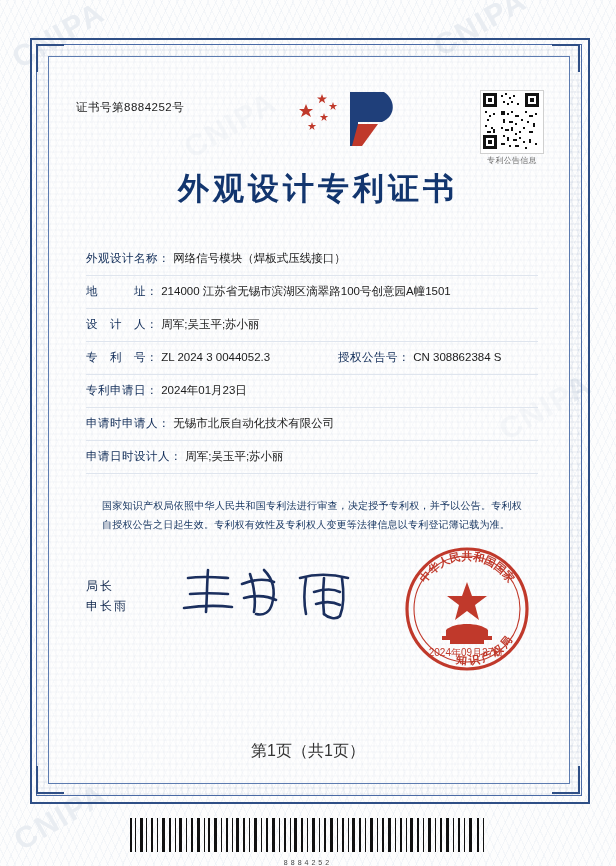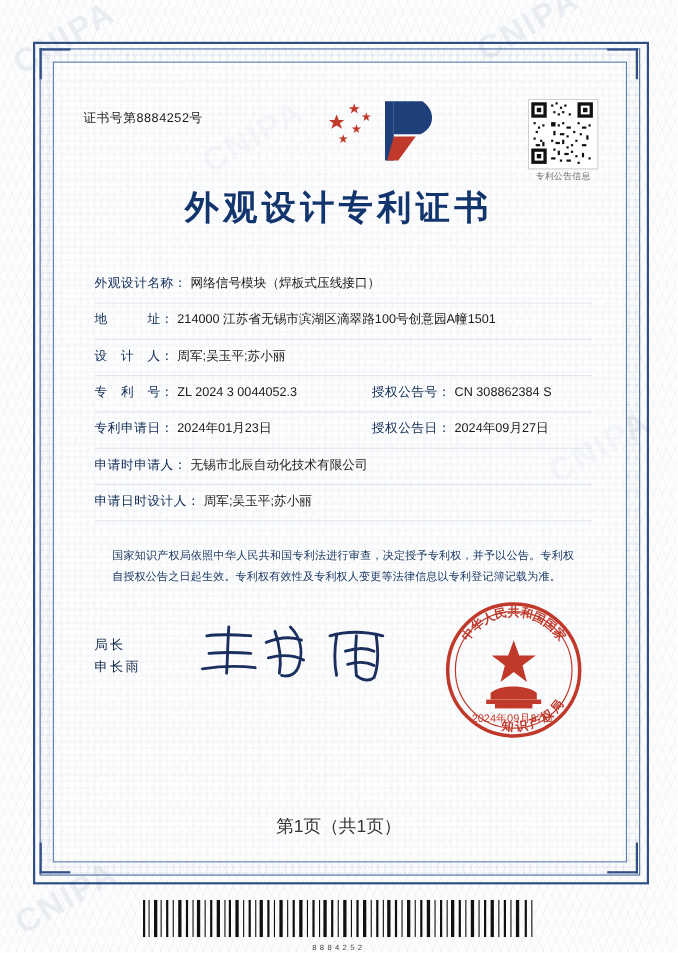--- a/index.html
+++ b/index.html
@@ -41,21 +41,21 @@
   
   .logo{position:absolute;left:244px;top:30px;width:110px;height:66px;}
   .qr{position:absolute;right:24px;top:34px;width:62px;height:62px;
       background:#fff;border:1px solid #d0d0d0;}
   .qr svg{display:block;}
   .qrlabel{position:absolute;right:14px;top:99px;width:84px;text-align:center;
       font-size:8px;color:#6b6b6b;letter-spacing:.3px;}
 
   .title{position:absolute;left:0;top:112px;width:520px;text-align:center;
      font-size:31px;font-weight:bold;color:#12356e;letter-spacing:4px;
-     font-family:"DejaVu Sans","Liberation Sans",sans-serif;}
+     font-family:"DejaVu Sans","Liberation Sans",sans-serif;padding-left:10px;}
 
   .rows{position:absolute;left:38px;top:186px;width:452px;font-size:11.5px;color:#1b1b1b;}
   .row{position:relative;height:33px;line-height:33px;white-space:nowrap;}
   .lbl{display:inline-block;color:#0f2b57;letter-spacing:.5px;}
   .val{display:inline-block;color:#1b1b1b;}
   .row .col2{position:absolute;left:252px;top:0;}
   .sep{position:absolute;left:0;width:452px;height:1px;background:#dfe5ee;}
 
   .para{position:absolute;left:54px;top:440px;width:420px;font-size:10px;color:#14335f;
      line-height:19px;text-align:justify;letter-spacing:.2px;}
@@ -207,24 +207,20 @@
         <span class="col2">
           <span class="lbl">授权公告号：</span>
           <span class="val">CN 308862384 S</span>
         </span>
       </div>
       <div class="sep" style="top:165px"></div>
 
       <div class="row">
         <span class="lbl">专利申请日：</span>
         <span class="val">2024年01月23日</span>
-        <span class="col2">
-          <span class="lbl">授权公告日：</span>
-          <span class="val">2024年09月27日</span>
-        </span>
       </div>
       <div class="sep" style="top:198px"></div>
 
       <div class="row">
         <span class="lbl">申请时申请人：</span>
         <span class="val">无锡市北辰自动化技术有限公司</span>
       </div>
       <div class="sep" style="top:231px"></div>
 
       <div class="row">

